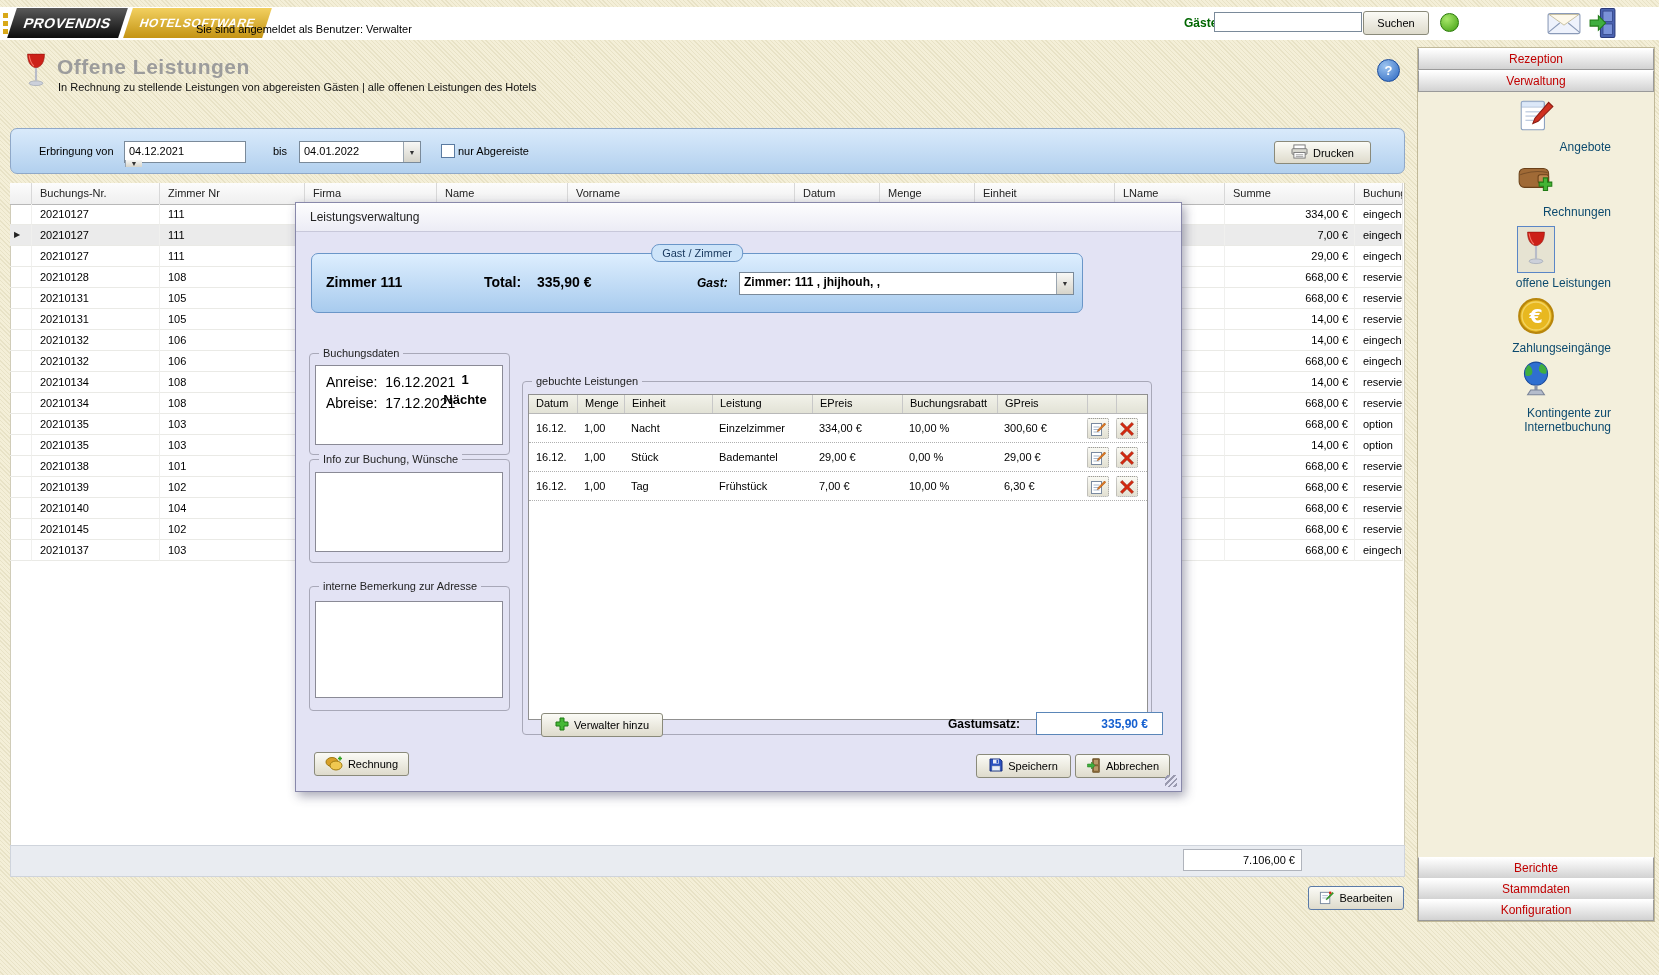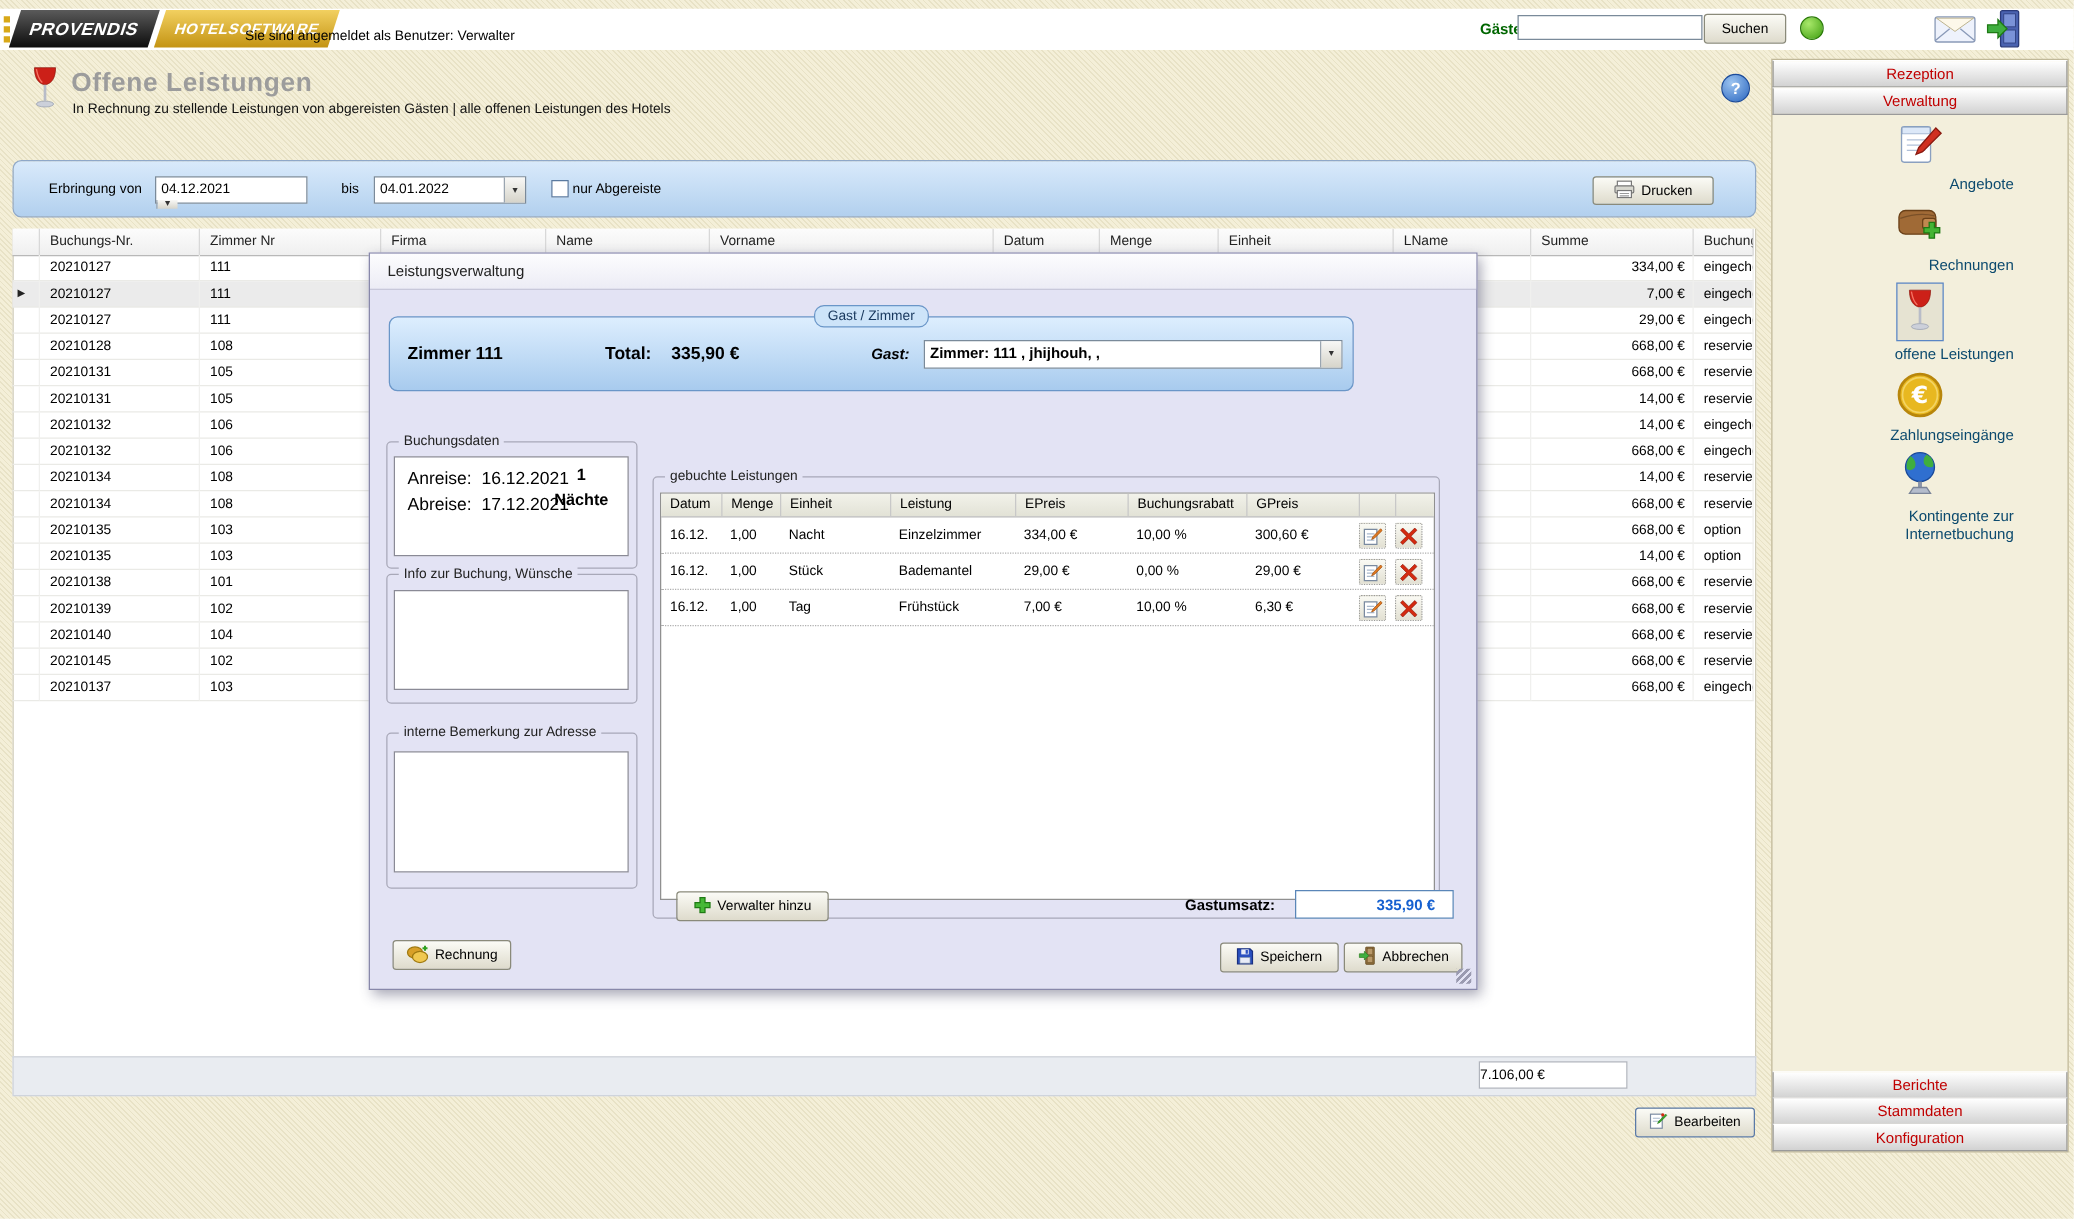--- a/index.html
+++ b/index.html
@@ -59,21 +59,21 @@
     white-space:nowrap;overflow:hidden;}
   #list-rows{left:10px;top:204px;width:1393px;}
   .trow{height:21px;}
   .trow .tcell{line-height:20px;padding-left:8px;border-right:1px solid #f0f0ee;border-bottom:1px solid #eaeae6;
     font-size:11px;white-space:nowrap;overflow:hidden;}
   .trow.selected{background:#ebebeb;}
   .trow .tcell.c0{padding-left:4px;font-size:8px;color:#222;}
   .trow .tcell.c10{text-align:right;padding-right:6px;}
   .footerband{left:10px;top:845px;width:1393px;height:30px;background:#e9ecf1;border:1px solid #cfd4dc;}
   .total-box{left:1183px;top:849px;width:111px;height:20px;background:#fff;border:1px solid #b0b4bc;
-    text-align:left;line-height:20px;padding-right:6px;font-size:11px;}
+    text-align:right;line-height:20px;padding-right:6px;font-size:11px;}
   .bearbeiten-btn{left:1308px;top:886px;width:94px;height:22px;border-color:#5a7aa8;}
 
   
   .sidebar{left:1417px;top:47px;width:236px;height:873px;background:#f3efdc;border:1px solid #c0b898;}
   .navbar{height:20px;border:1px solid #9a9a9a;border-top-color:#fff;
     background:linear-gradient(#ffffff,#d2d2d2);color:#c00000;font-size:12px;
     display:flex;align-items:center;justify-content:center;}
   .nav-bottom{position:absolute;left:0;right:0;}
   .side-item{position:absolute;left:0;width:100%;display:flex;flex-direction:column;align-items:center;
     color:#0c4a6e;font-size:12px;text-align:right;}

